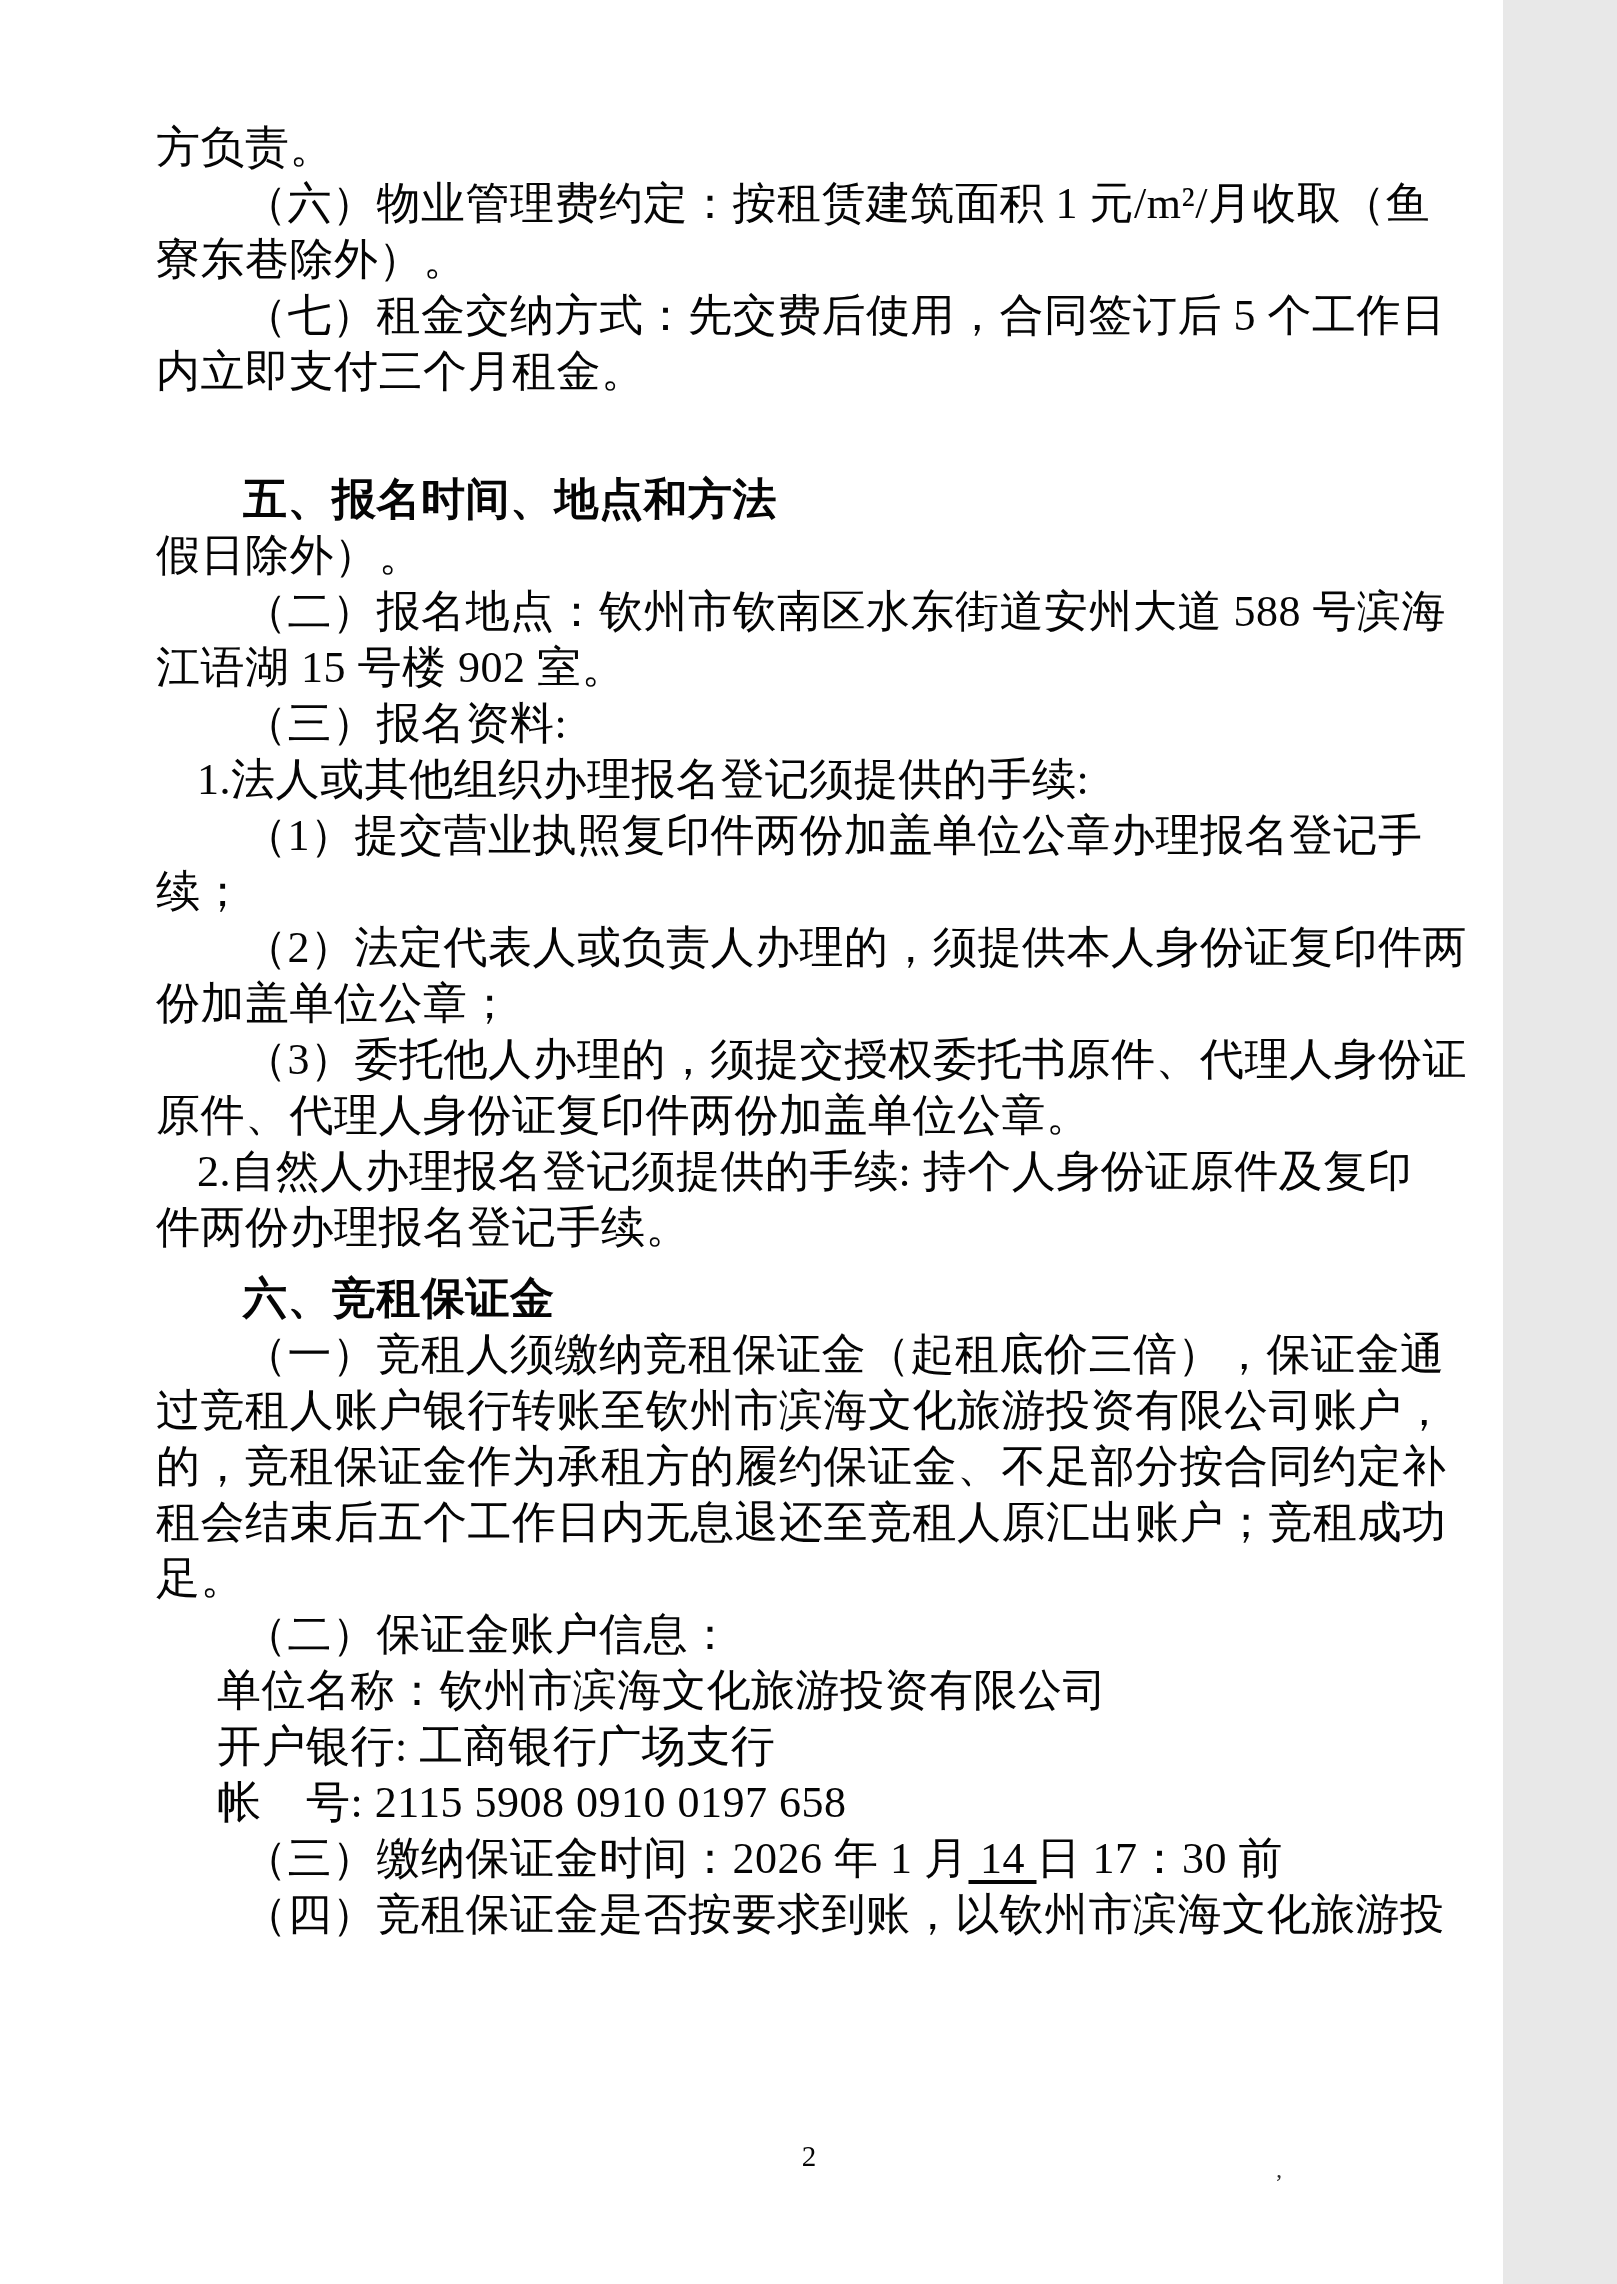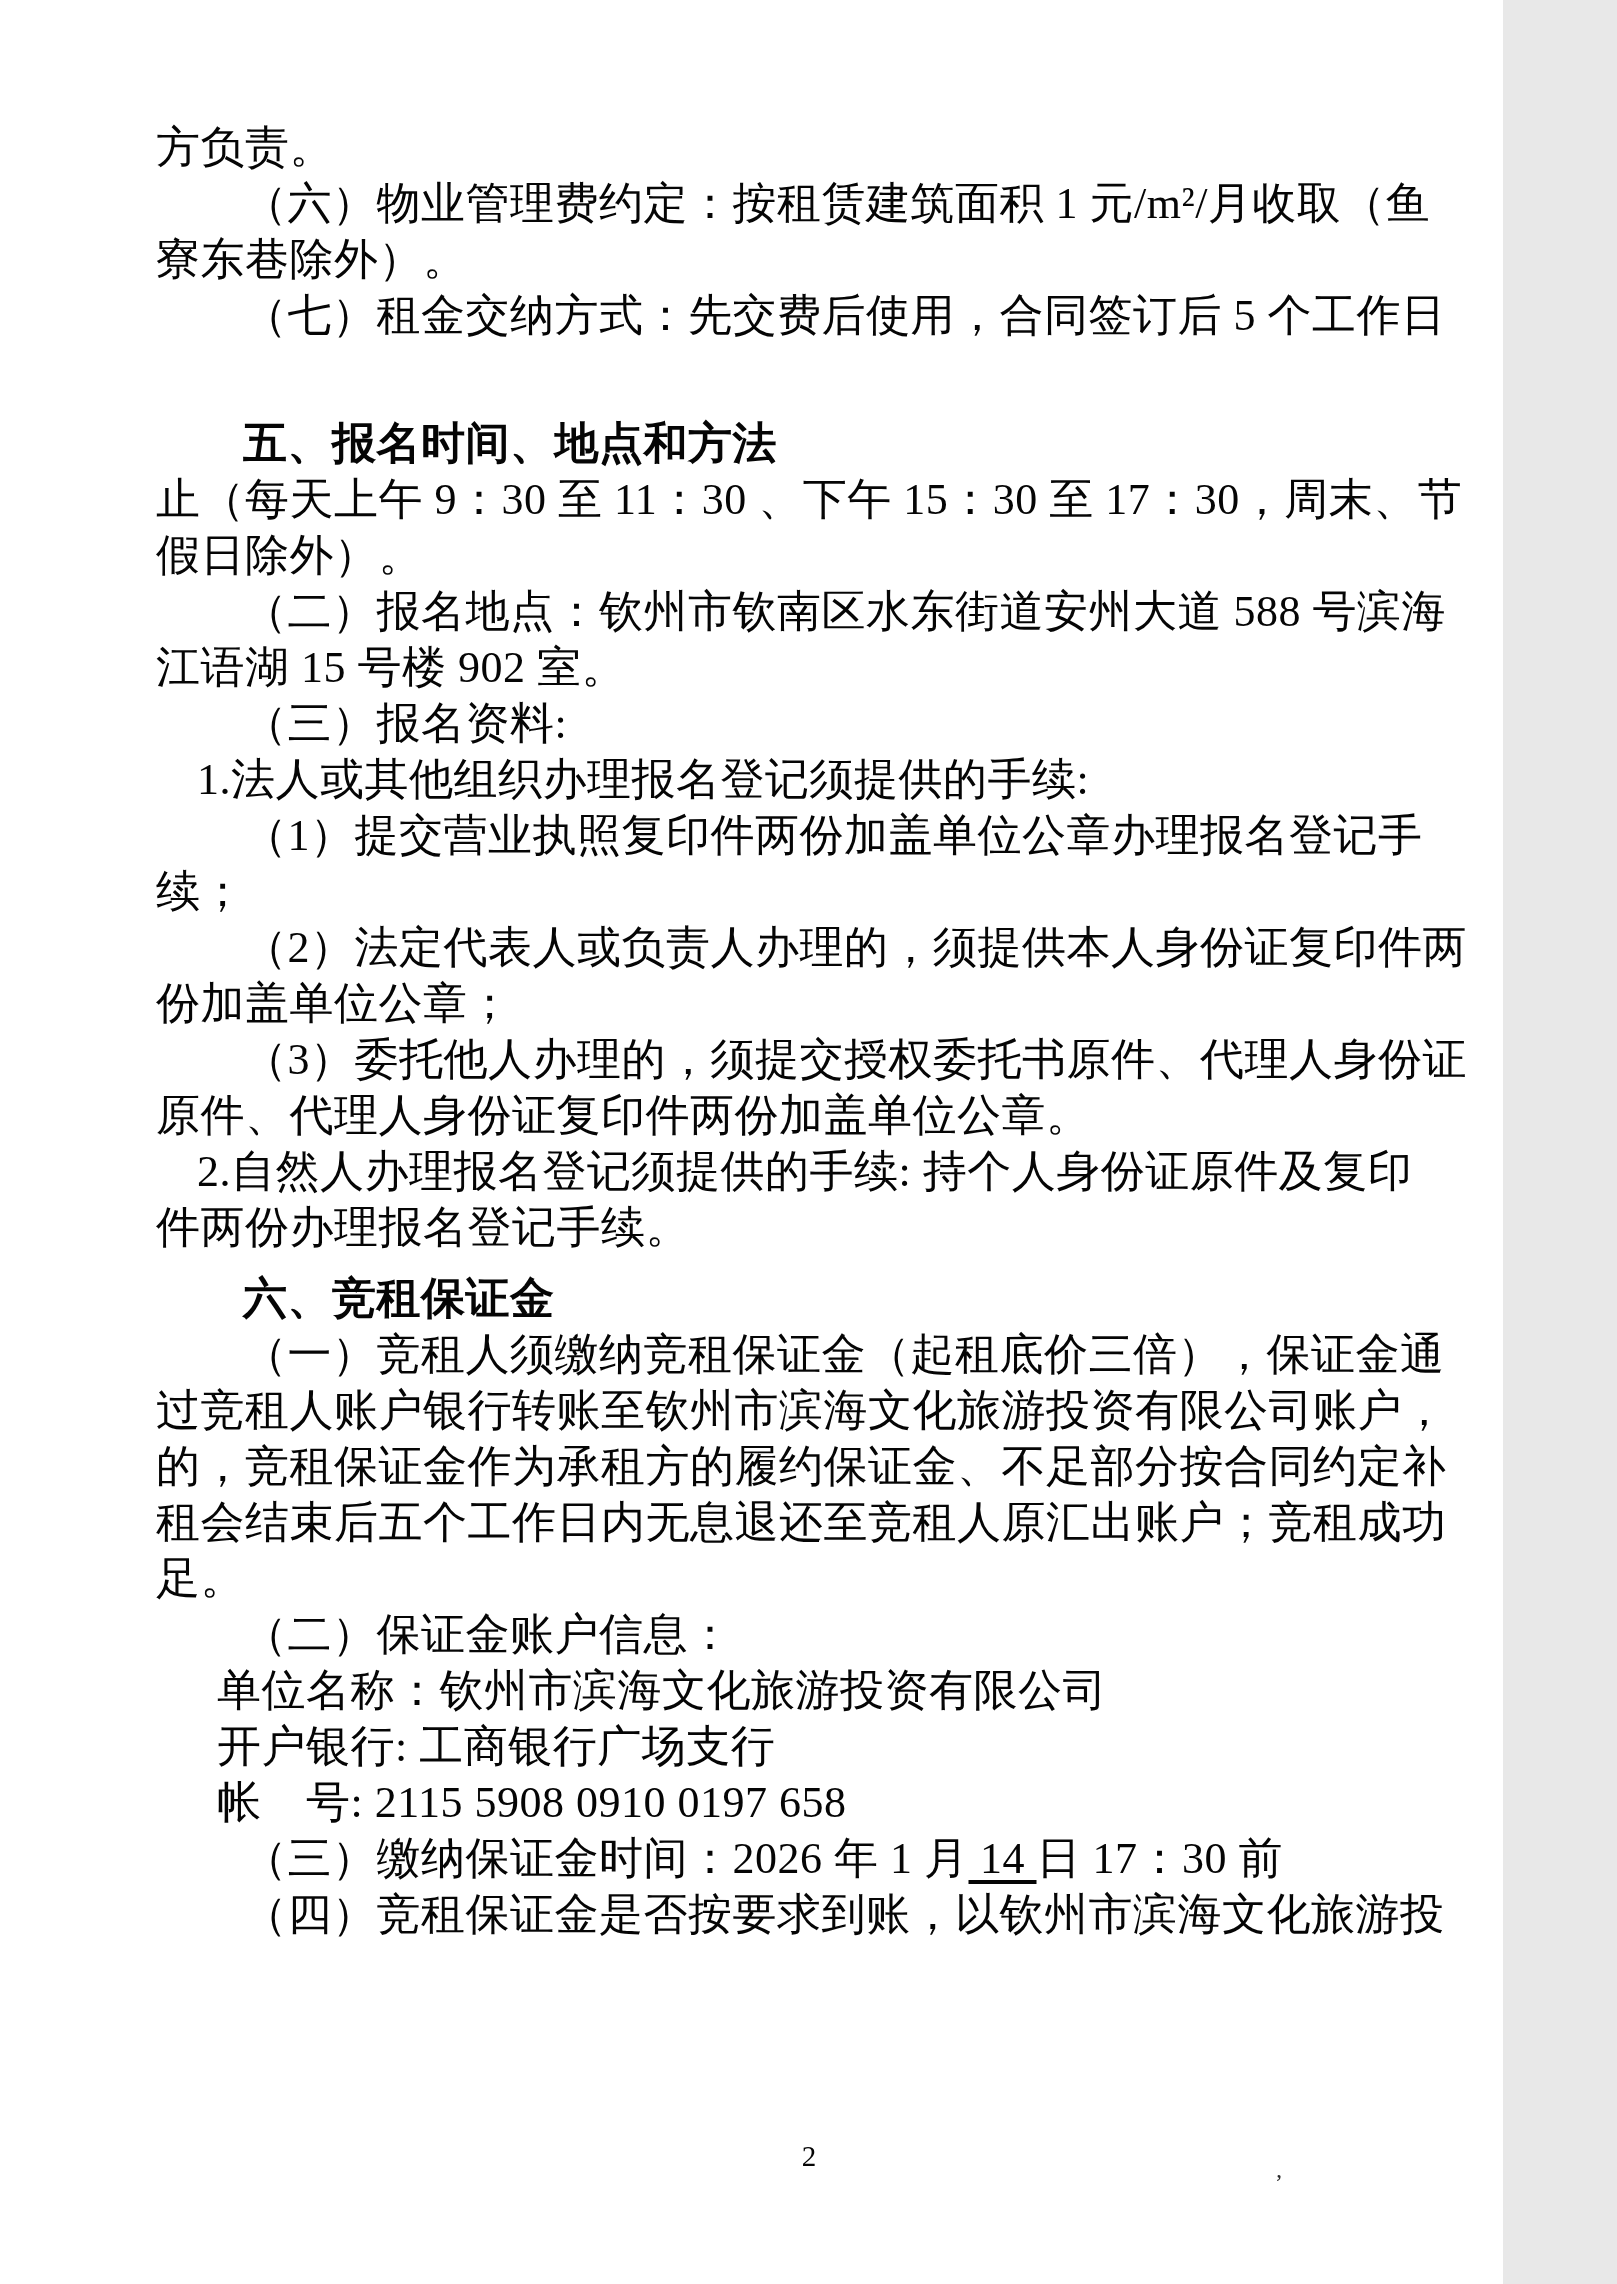--- a/index.html
+++ b/index.html
@@ -61,23 +61,23 @@
 </head>
 <body>
 
 <div class="page">
   <div class="content">
 
     <div class="ln">方负责。</div>
     <div class="ln ind2">（六）物业管理费约定：按租赁建筑面积 1 元/m²/月收取（鱼</div>
     <div class="ln">寮东巷除外）。</div>
     <div class="ln ind2">（七）租金交纳方式：先交费后使用，合同签订后 5 个工作日</div>
+    <div class="ln">内立即支付三个月租金。</div>
 
     <div class="ln ind2 head gap-lg">五、报名时间、地点和方法</div>
-    <div class="ln">止（每天上午 9：30 至 11：30 、下午 15：30 至 17：30，周末、节</div>
     <div class="ln">假日除外）。</div>
     <div class="ln ind2">（二）报名地点：钦州市钦南区水东街道安州大道 588 号滨海</div>
     <div class="ln">江语湖 15 号楼 902 室。</div>
     <div class="ln ind2">（三）报名资料:</div>
     <div class="ln ind1">1.法人或其他组织办理报名登记须提供的手续:</div>
     <div class="ln ind2">（1）提交营业执照复印件两份加盖单位公章办理报名登记手</div>
     <div class="ln">续；</div>
     <div class="ln ind2">（2）法定代表人或负责人办理的，须提供本人身份证复印件两</div>
     <div class="ln">份加盖单位公章；</div>
     <div class="ln ind2">（3）委托他人办理的，须提交授权委托书原件、代理人身份证</div>

